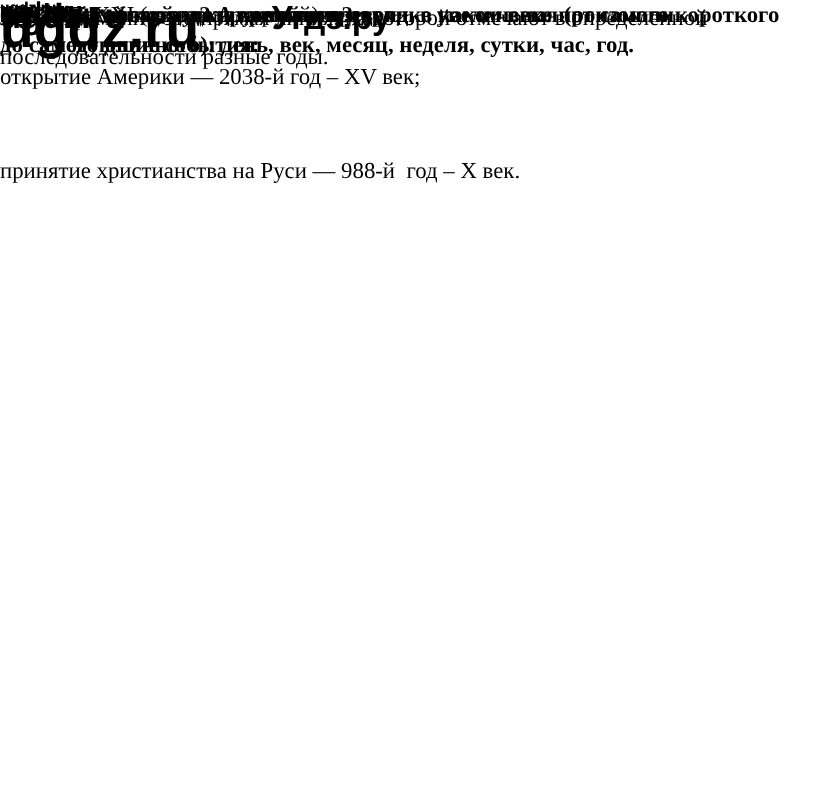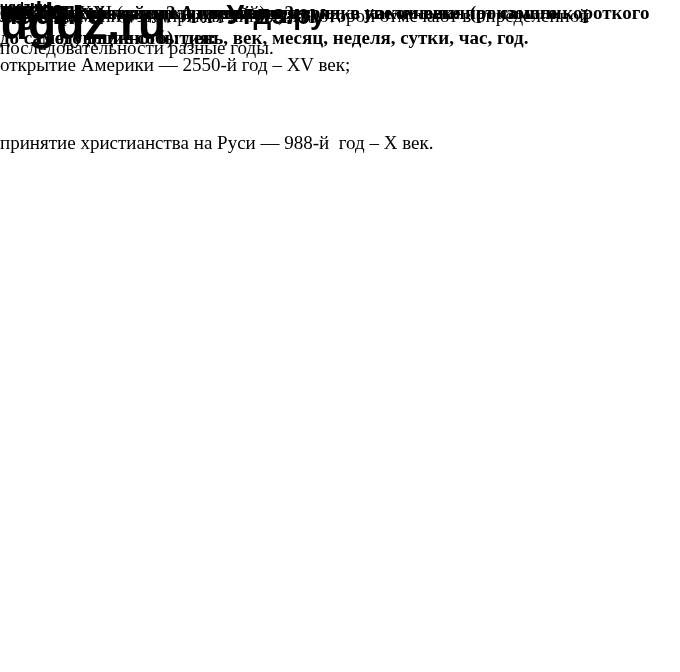--- a/index.html
+++ b/index.html
@@ -78,20 +78,20 @@
   <div id="wm-lg" class="abs wm">ugdz.ru</div>
 
   <div id="pl2" class="abs txt b">стр. 58</div>
 
   <div id="q1b" class="abs txt b">1. Какой сейчас год? А какой век?</div>
   <div id="a1b" class="abs txt">2023 год, XXI (двадцать первый) век.</div>
 
   <div id="q2b" class="abs txt b">2. Посоветуйся с другом и определи, в каком веке произошли следующие события:</div>
 
   <div id="a2b" class="abs txt">
-    <div>открытие Америки — 2550-й год – XV век;</div>
+    <div>открытие Америки — 2038-й год – XV век;</div>
     <div>принятие христианства на Руси — 988-й  год – X век.</div>
   </div>
 
   <div id="wm-r" class="abs wm">ugdz.ru</div>
   <div id="wm-b" class="abs wm">ugdz.ru</div>
 
 </div>
 
 </body></html>

